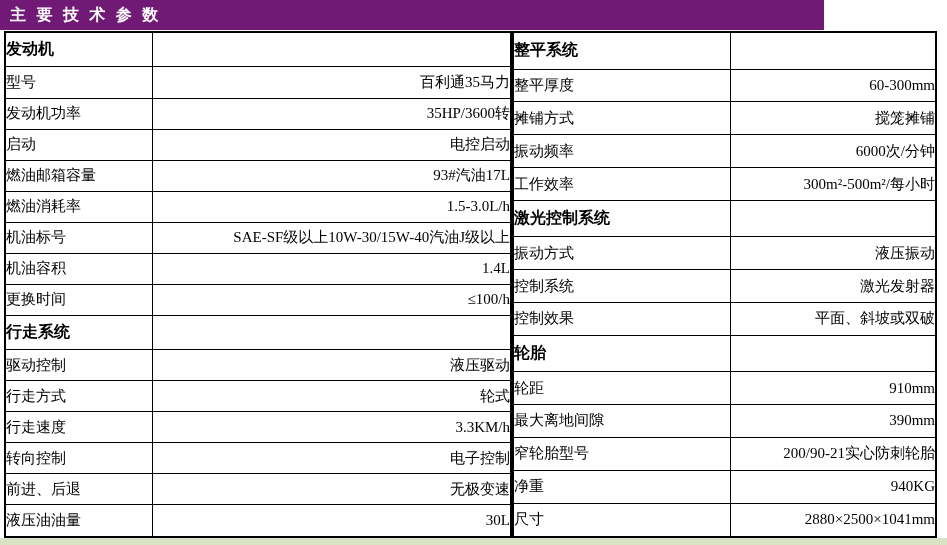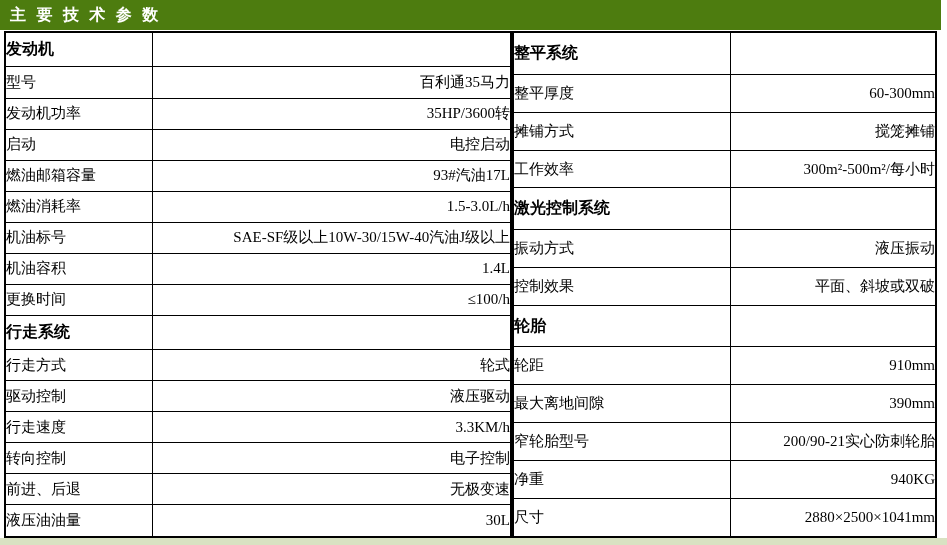--- a/index.html
+++ b/index.html
@@ -8,22 +8,22 @@
     width: 947px;
     height: 545px;
     background: #ffffff;
     font-family: "Liberation Serif", "DejaVu Serif", serif;
     color: #000000;
     overflow: hidden;
   }
   .title-bar {
     position: absolute;
     left: 0; top: 0;
-    width: 941px; height: 30px;
-    background: #4d7c0f;
+    width: 824px; height: 30px;
+    background: #701a75;
   }
   .title-bar .title-text {
     display: inline-block;
     color: #ffffff;
     font-family: "Liberation Sans", "DejaVu Sans", sans-serif;
     font-weight: bold;
     font-size: 16px;
     line-height: 30px;
     padding-left: 10px;
     letter-spacing: 3px;
@@ -105,28 +105,28 @@
       </tr>
       <tr>
         <td class="label">更换时间</td>
         <td class="value">≤100/h</td>
       </tr>
       <tr>
         <td class="label section">行走系统</td>
         <td class="value"></td>
       </tr>
       <tr>
+        <td class="label">驱动控制</td>
+        <td class="value">液压驱动</td>
+      </tr>
+      <tr>
         <td class="label">行走方式</td>
         <td class="value">轮式</td>
       </tr>
       <tr>
-        <td class="label">驱动控制</td>
-        <td class="value">液压驱动</td>
-      </tr>
-      <tr>
         <td class="label">行走速度</td>
         <td class="value">3.3KM/h</td>
       </tr>
       <tr>
         <td class="label">转向控制</td>
         <td class="value">电子控制</td>
       </tr>
       <tr>
         <td class="label">前进、后退</td>
         <td class="value">无极变速</td>
@@ -146,32 +146,40 @@
       </tr>
       <tr>
         <td class="label">整平厚度</td>
         <td class="value">60-300mm</td>
       </tr>
       <tr>
         <td class="label">摊铺方式</td>
         <td class="value">搅笼摊铺</td>
       </tr>
       <tr>
+        <td class="label">振动频率</td>
+        <td class="value">6000次/分钟</td>
+      </tr>
+      <tr>
         <td class="label">工作效率</td>
         <td class="value">300m²-500m²/每小时</td>
       </tr>
       <tr>
         <td class="label section">激光控制系统</td>
         <td class="value"></td>
       </tr>
       <tr>
         <td class="label">振动方式</td>
         <td class="value">液压振动</td>
       </tr>
       <tr>
+        <td class="label">控制系统</td>
+        <td class="value">激光发射器</td>
+      </tr>
+      <tr>
         <td class="label">控制效果</td>
         <td class="value">平面、斜坡或双破</td>
       </tr>
       <tr>
         <td class="label section">轮胎</td>
         <td class="value"></td>
       </tr>
       <tr>
         <td class="label">轮距</td>
         <td class="value">910mm</td>

